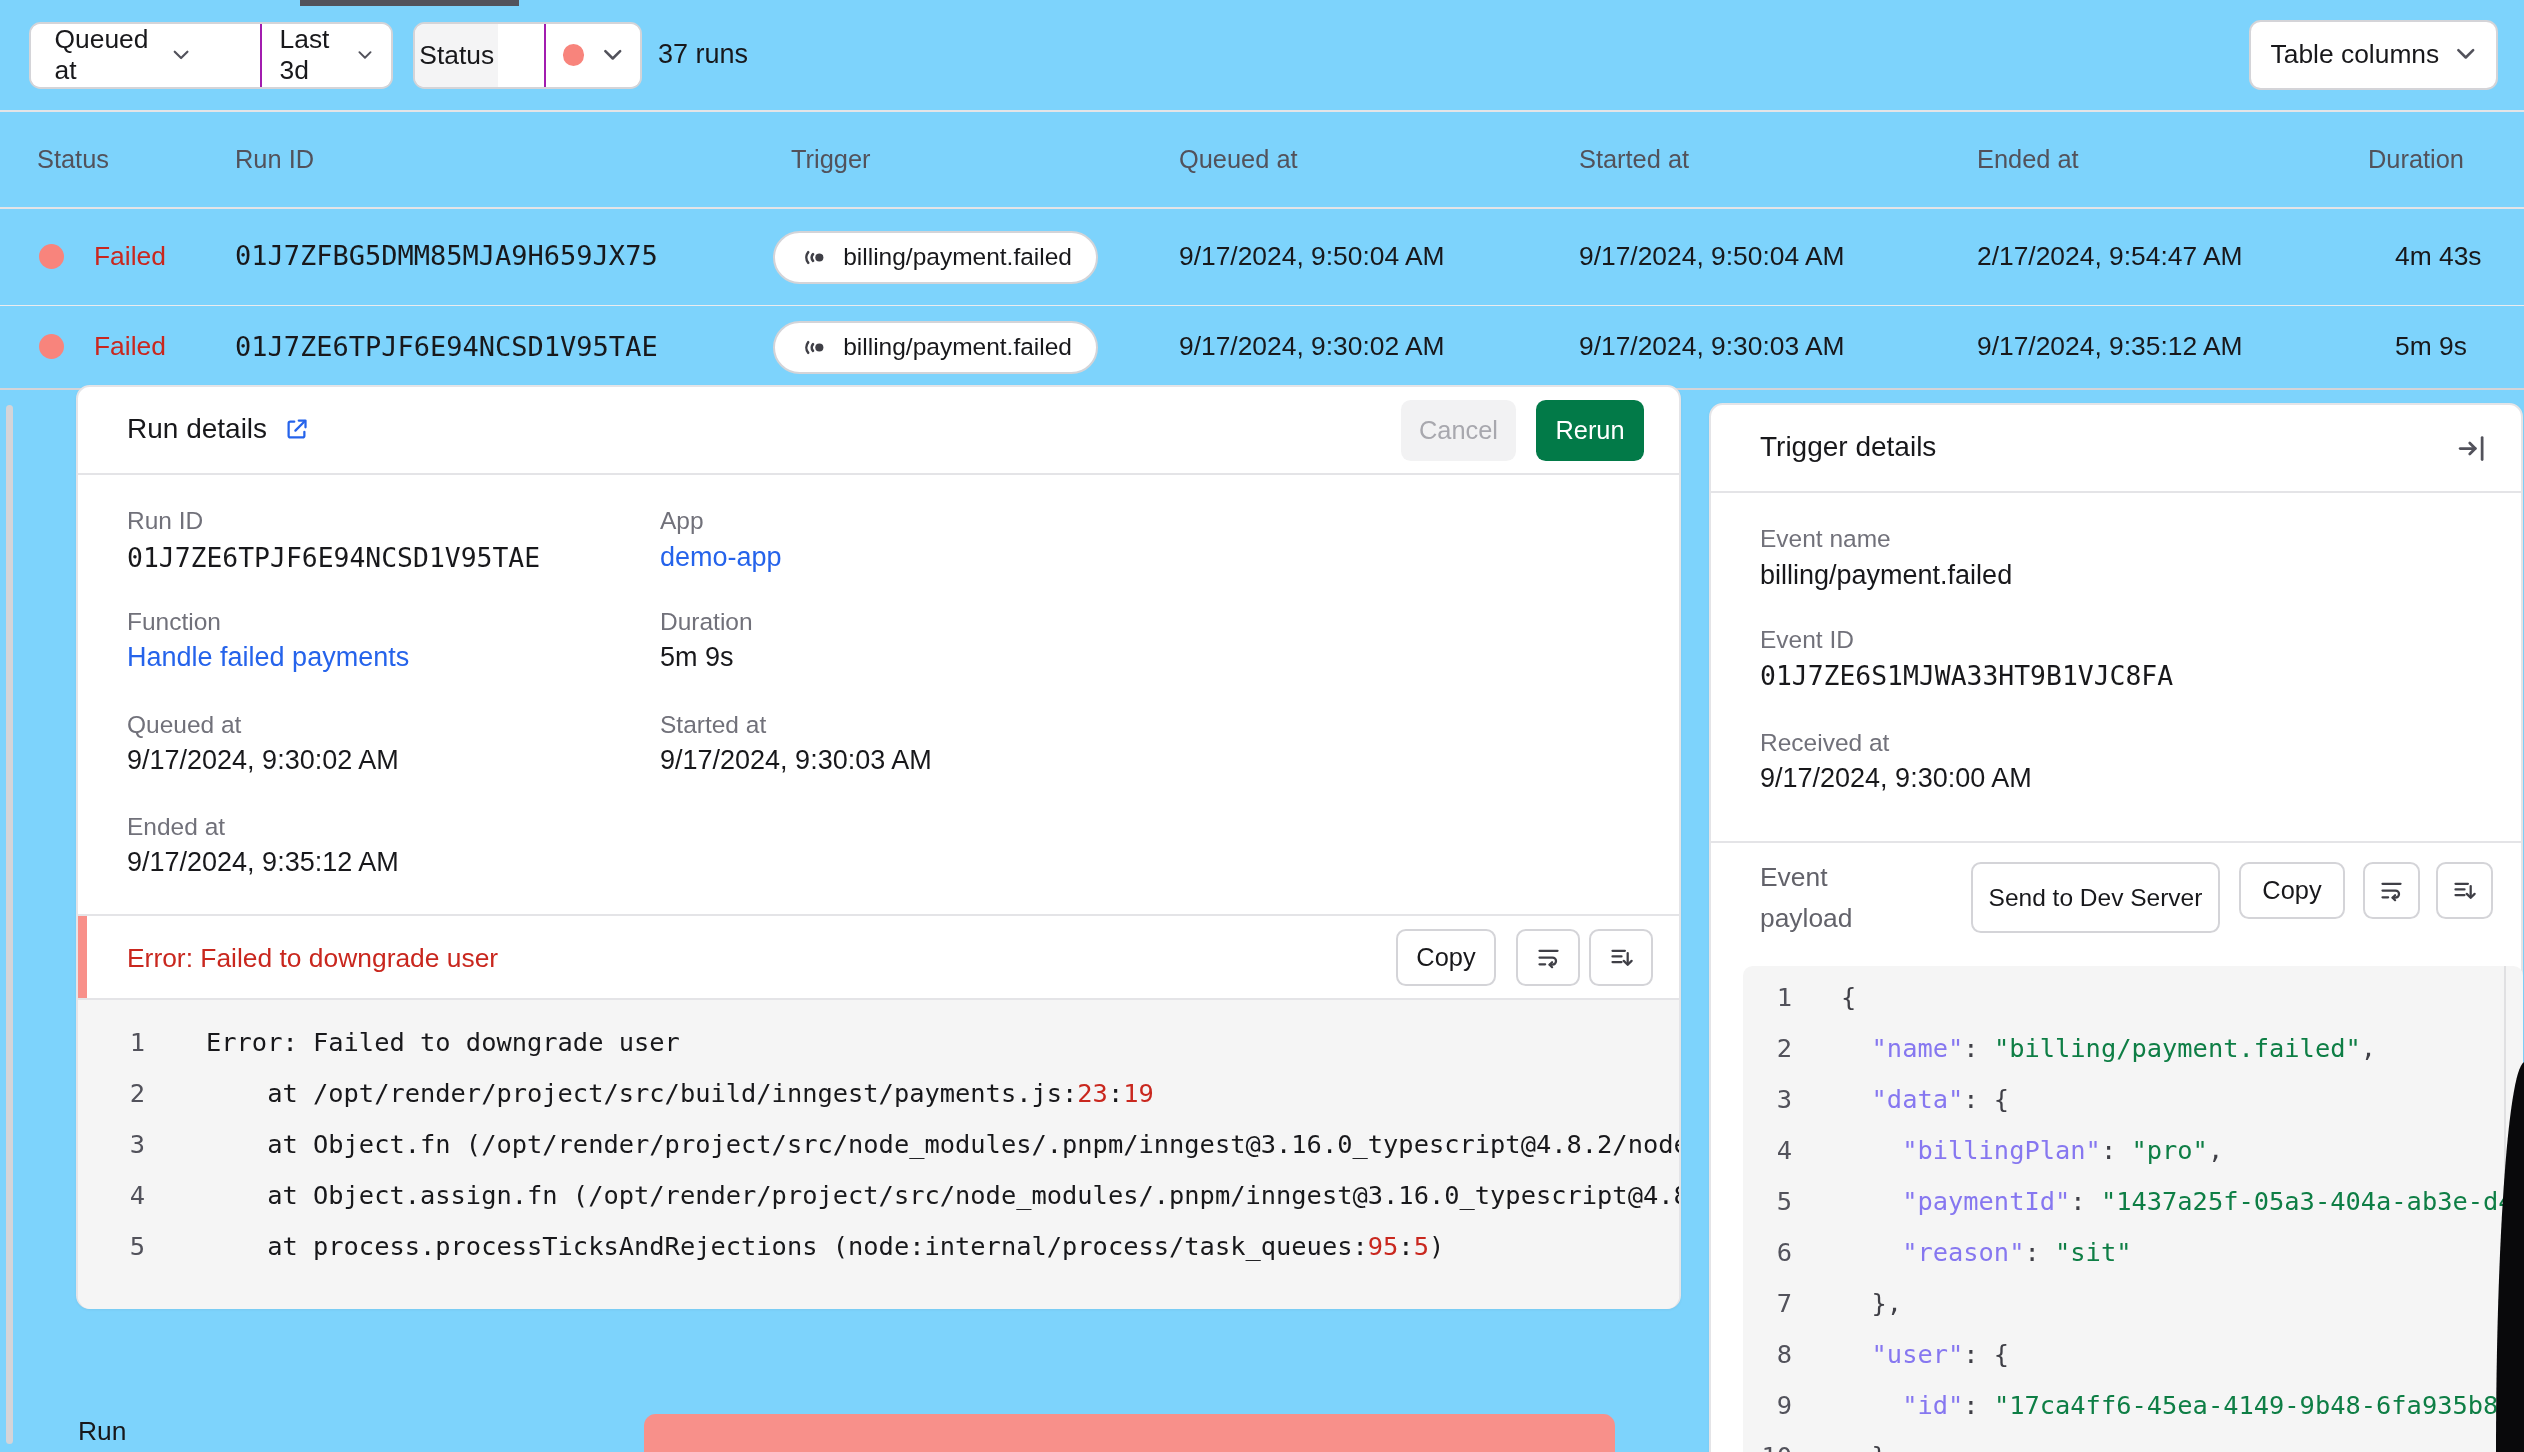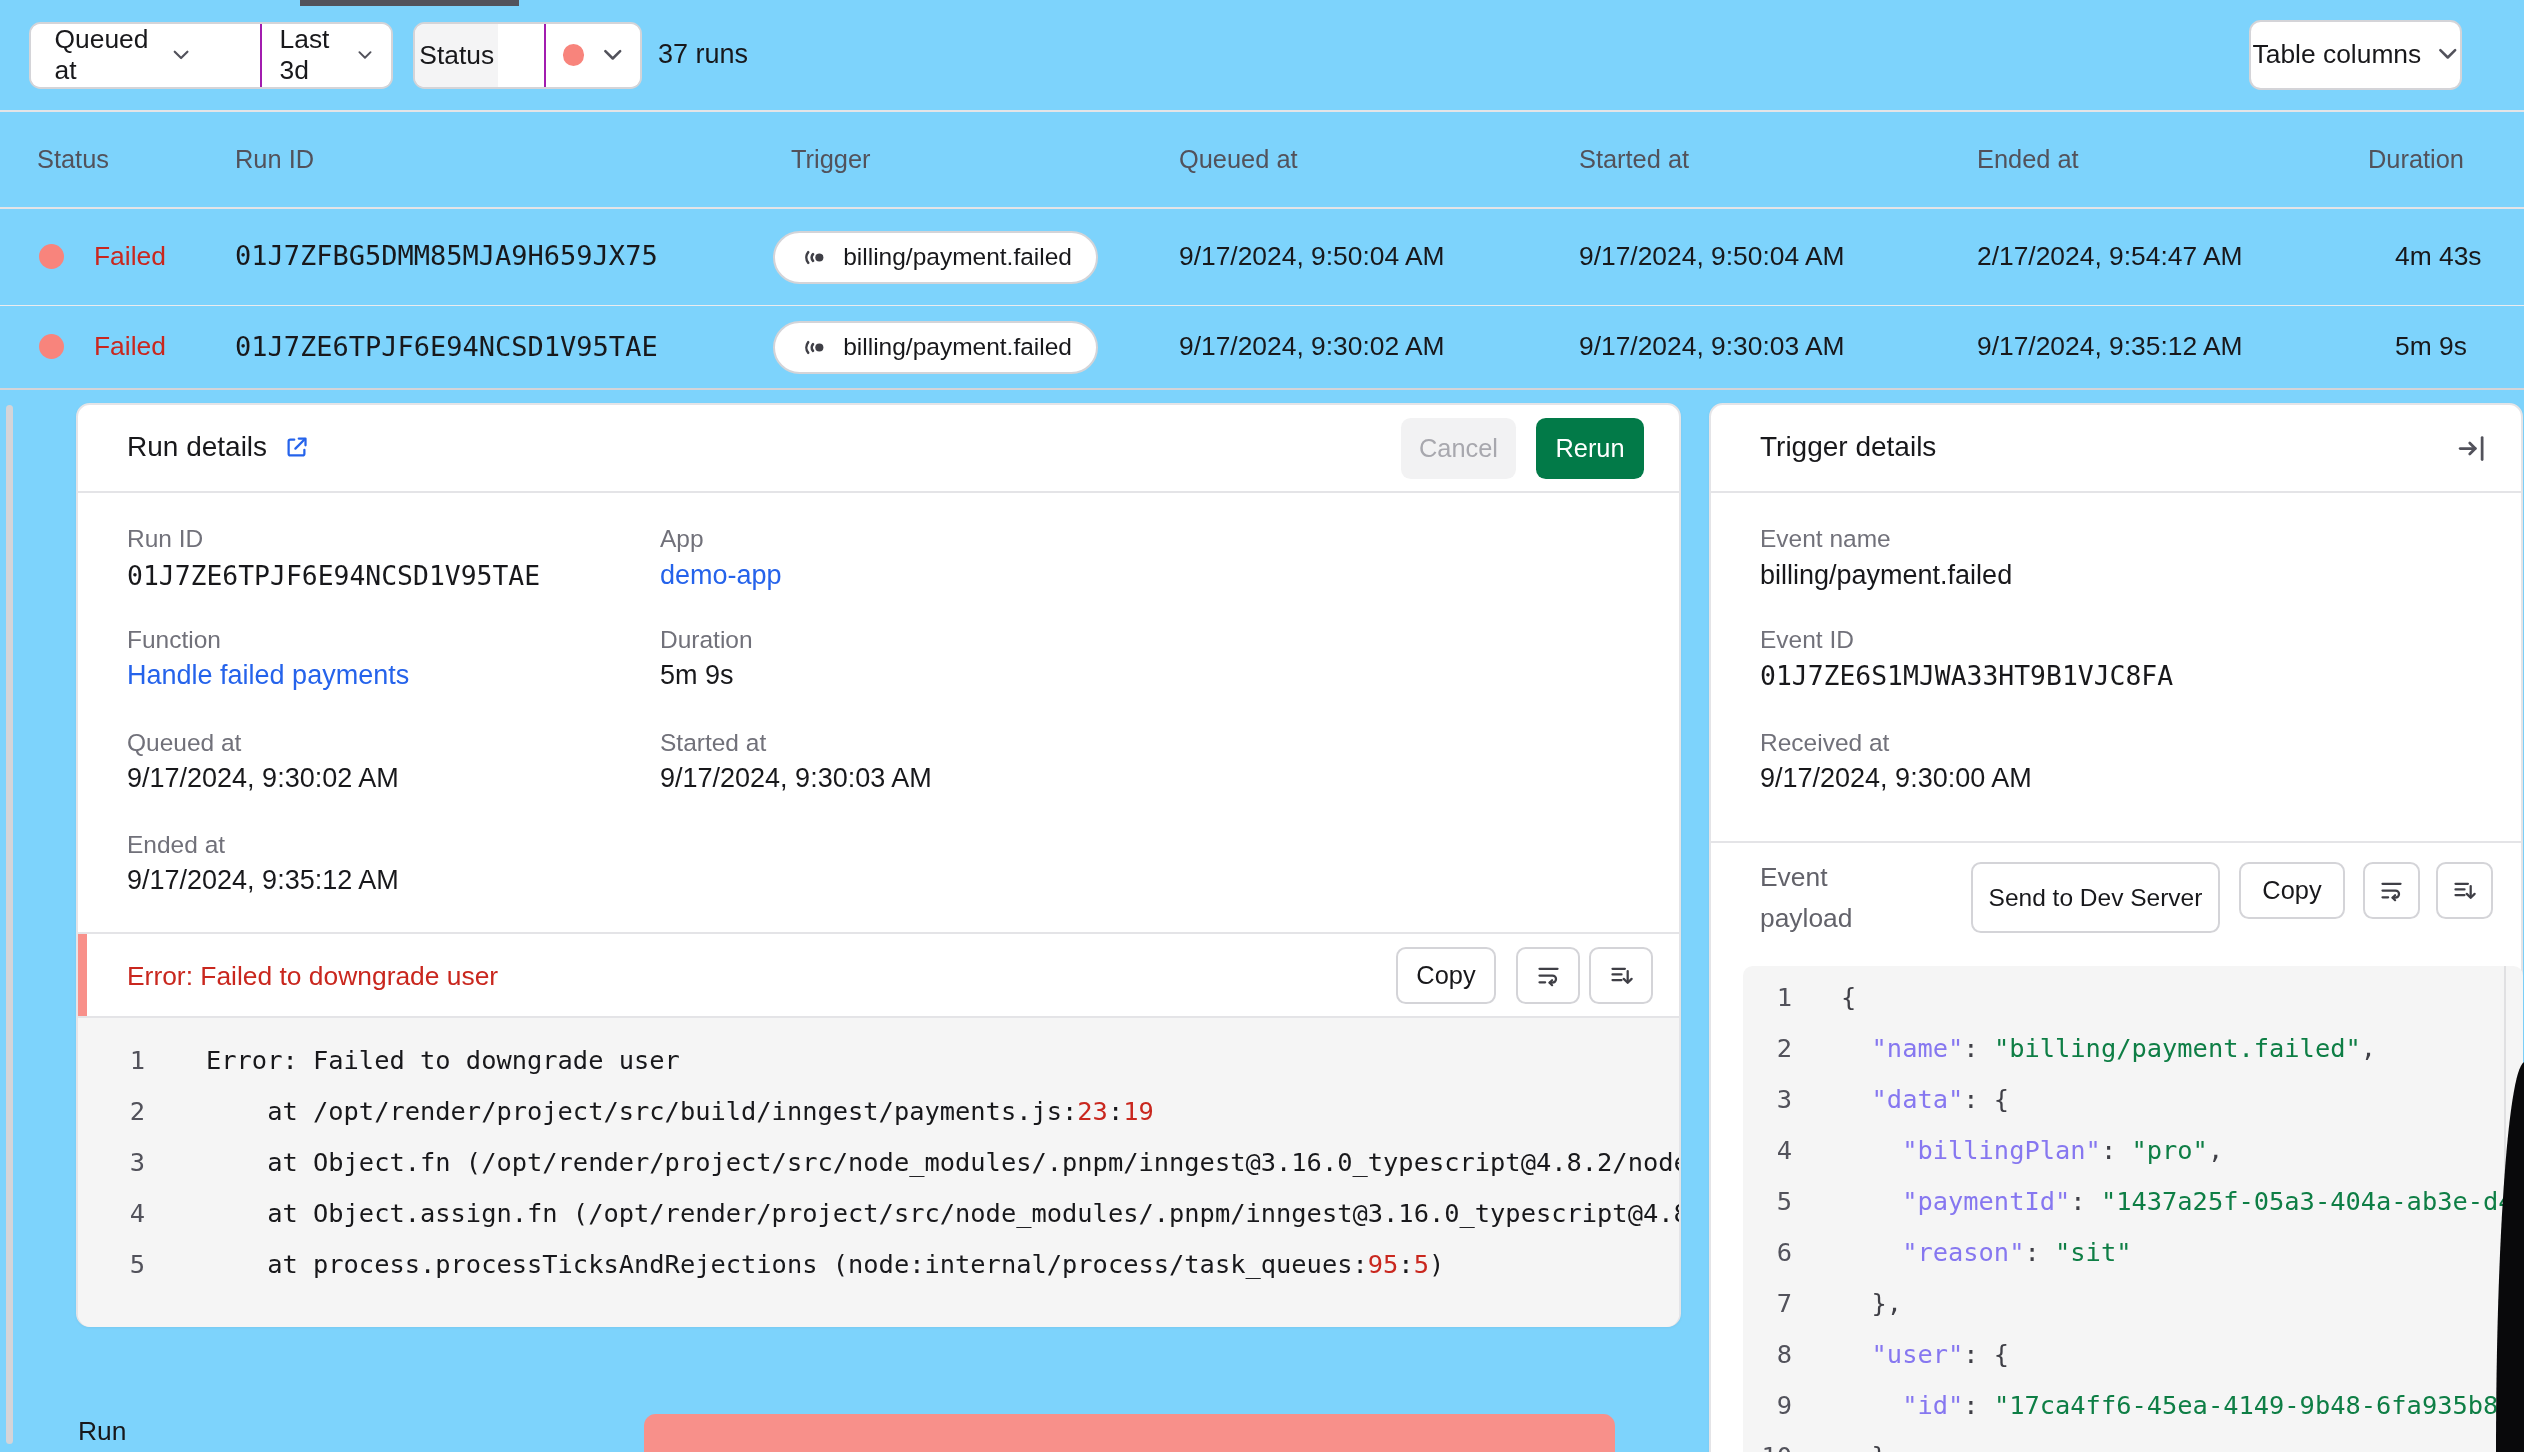--- a/index.html
+++ b/index.html
@@ -77,21 +77,21 @@
     <div class="fseg" style="width:119px;justify-content:center;padding:0;gap:17.6px;">
       <span class="dot" style="width:21.5px;height:21.5px;"></span>
       <svg width="21.5" height="12.7" viewBox="0 0 20 12">
           <polyline points="3,2 10,9 17,2" fill="none" stroke="#52525b" stroke-width="2.4" stroke-linecap="round" stroke-linejoin="round"></polyline>
         </svg>
     </div>
   </div>
 
   <div class="abs" style="left:658px;top:39px;font-size:27px;font-weight:500;">37 runs</div>
 
-  <div class="btn-outline" style="left:2249px;top:19.6px;width:213px;height:70px;">
+  <div class="btn-outline" style="left:2249px;top:19.6px;width:249px;height:70px;">
     <span>Table columns</span>
     <svg width="21.5" height="12.7" viewBox="0 0 20 12">
         <polyline points="3,2 10,9 17,2" fill="none" stroke="#52525b" stroke-width="2.4" stroke-linecap="round" stroke-linejoin="round"></polyline>
       </svg>
   </div>
 
   <div class="abs hairline" style="left:0;top:110px;width:2525px;height:2px;"></div>
 
   <div class="th" style="left:37px;top:145px;">Status</div>
   <div class="th" style="left:235px;top:145px;">Run ID</div>
@@ -135,21 +135,21 @@
     </span>
     <span class="td" style="left:1179px;top:25.4px;">9/17/2024, 9:30:02 AM</span>
     <span class="td" style="left:1579px;top:25.4px;">9/17/2024, 9:30:03 AM</span>
     <span class="td" style="left:1977px;top:25.4px;">9/17/2024, 9:35:12 AM</span>
     <span class="td" style="left:2395px;top:25.4px;">5m 9s</span>
   </div>
   <div class="abs" style="left:0;top:388px;width:2525px;height:2px;background:#d4d4d8;"></div>
 
   <div class="abs" style="left:5.9px;top:405px;width:6.9px;height:1039px;background:#d4d4d8;border-radius:3.9px;"></div>
 
-  <div class="card" style="left:76px;top:403px;width:1605px;height:924px;">
+  <div class="card" style="left:76px;top:385px;width:1605px;height:924px;">
     <div class="card-h"></div>
     <div class="card-title" style="left:49px;top:26.4px;">
       <span>Run details</span>
       <svg width="27" height="27" viewBox="0 0 24 24" fill="none" stroke="#2563eb" stroke-width="2" stroke-linecap="round" stroke-linejoin="round">
         <path d="M10 5H6.5A1.5 1.5 0 0 0 5 6.5v11A1.5 1.5 0 0 0 6.5 19h11a1.5 1.5 0 0 0 1.5-1.5V14"></path>
           <path d="M14 4h6v6"></path>
           <path d="M19.5 4.5 11 13"></path>
       </svg>
     </div>
     <div class="btn disabled" style="left:1323px;top:12.7px;width:115px;height:61px;">Cancel</div>

